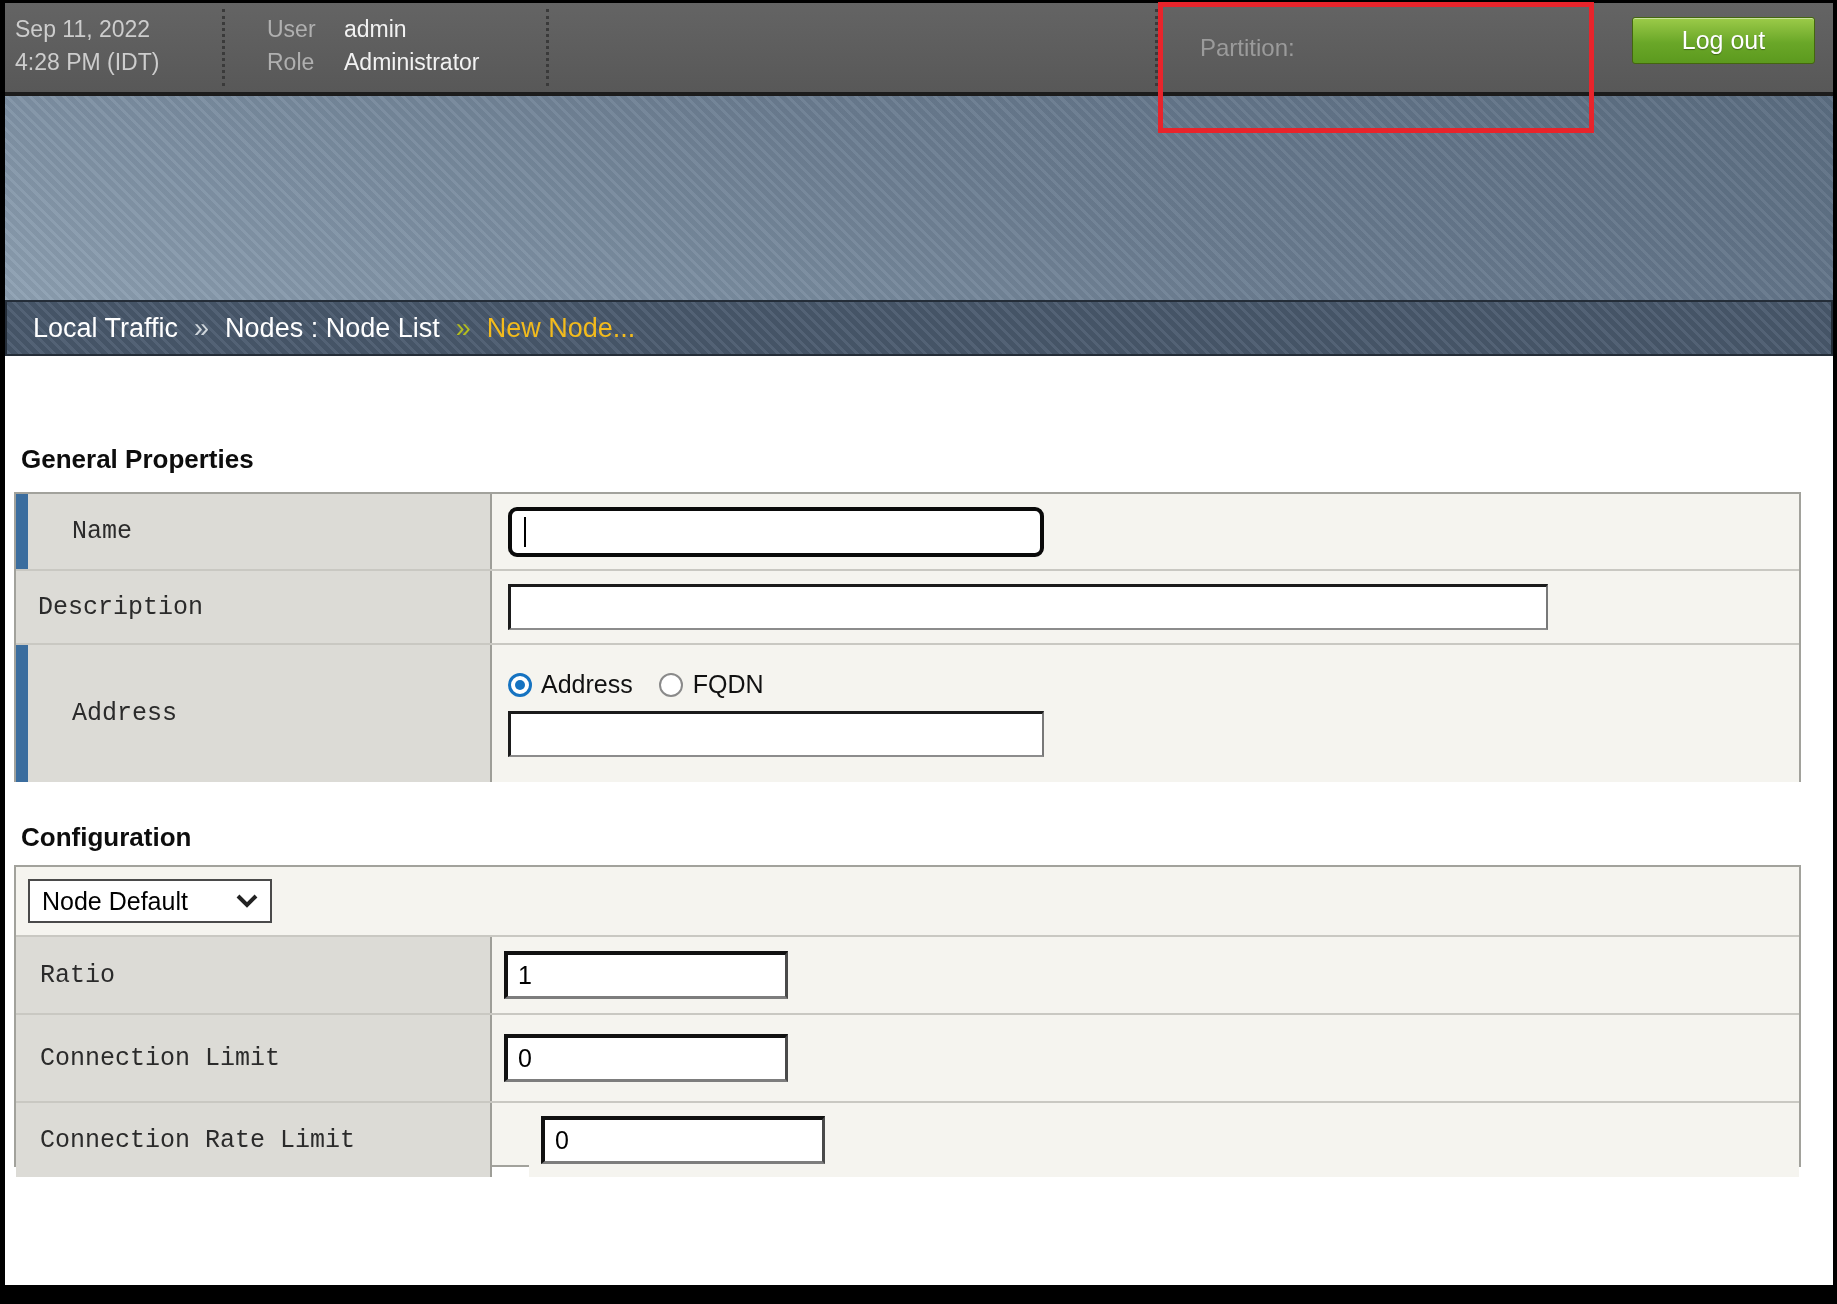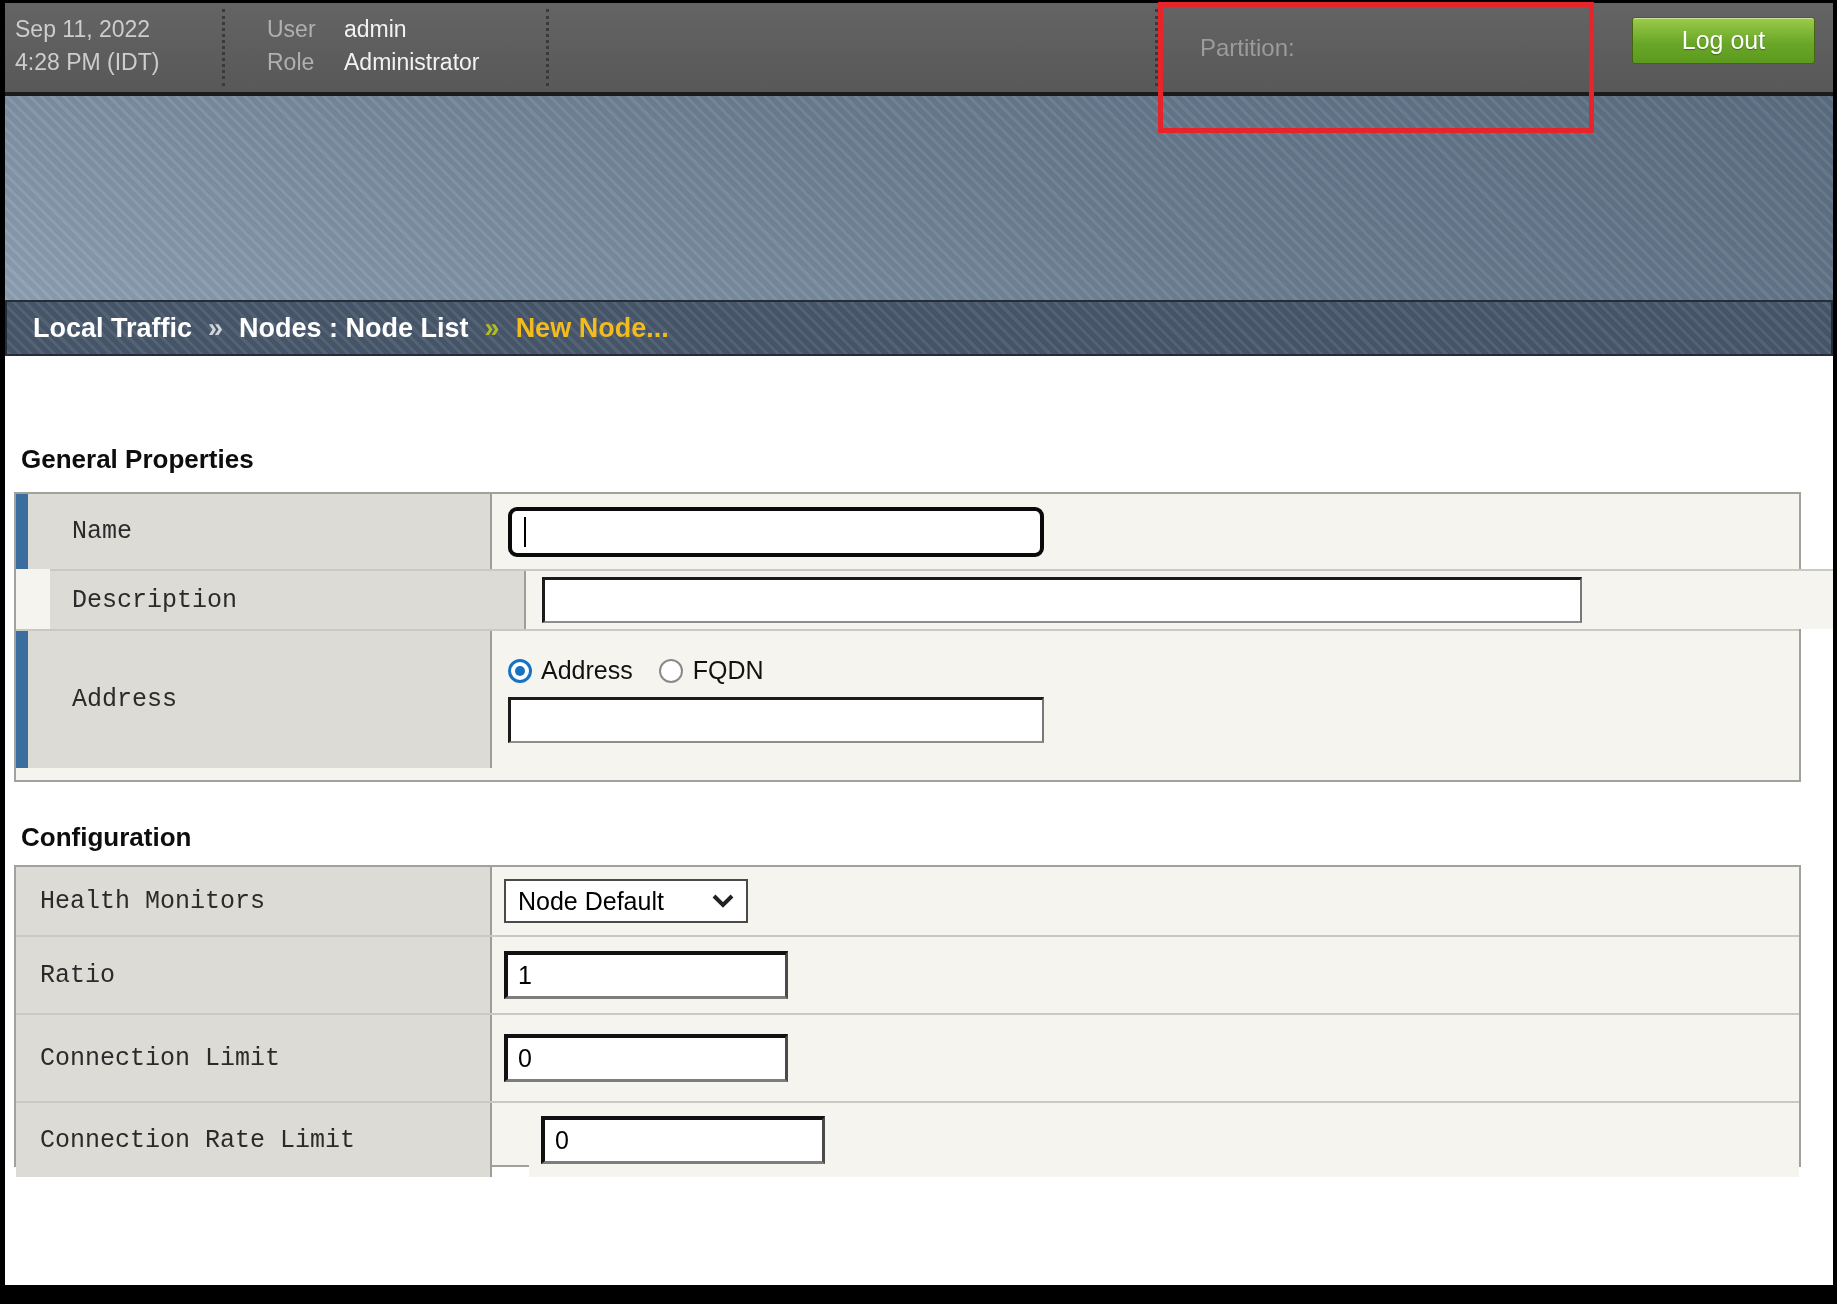--- a/index.html
+++ b/index.html
@@ -48,21 +48,21 @@
       linear-gradient(200deg,#5b6d81 0%,#6b7d91 45%,#8da0b2 100%);
   }
   
   .breadcrumb{
     position:absolute;left:5px;top:300px;width:1828px;height:56px;
     border:2px solid #242d38;
     background:
       repeating-linear-gradient(45deg,rgba(255,255,255,.05) 0 3px,rgba(0,0,0,.07) 3px 8px),
       #4a5a6e;
     display:flex;align-items:center;padding-left:26px;
-    font-size:27px;font-weight:bold;color:#ffffff;white-space:pre;
+    font-size:27px;font-weight:normal;color:#ffffff;white-space:pre;
   }
   .bc-sep1{color:#cfd6dc;margin:0 16px;}
   .bc-sep2{color:#b3bd1e;margin:0 16px;}
   .bc-current{color:#f3bb1c;}
   
   .content{
     position:absolute;left:5px;top:356px;width:1828px;height:929px;
     background:#ffffff;
   }
   .section-title{position:absolute;left:16px;font-size:26px;font-weight:bold;color:#0d0d0d;}
@@ -75,21 +75,21 @@
   .frow + .frow{border-top:2px solid #c9c8c2;}
   .label-cell{
     width:476px;flex:0 0 476px;background:#dcdbd6;border-right:2px solid #9e9e98;
     position:relative;display:flex;align-items:center;
     font-size:25px;color:#2b2b2b;padding-left:22px;font-family:Liberation Mono, monospace;
   }
   .req-bar{position:absolute;left:0;top:0;bottom:0;width:12px;background:#3b6d9e;}
   .label-req{padding-left:34px;}
   .cf-table .label-cell{padding-left:24px;}
   .value-cell{flex:1;background:#f5f4ef;display:flex;align-items:center;padding-left:16px;}
-  .row-name{height:75px;} .row-desc{height:60px;margin-left:34px;} .row-addr{height:139px;}
+  .row-name{height:75px;} .row-desc{height:74px;} .row-addr{height:139px;}
   .row-hm{height:68px;} .row-ratio{height:78px;} .row-cl{height:88px;} .row-crl{height:76px;gap:37px;}
   .addr-cell{flex-direction:column;align-items:flex-start;justify-content:center;gap:12px;}
   
   input.txt{
     font-family:"Liberation Sans",sans-serif;font-size:25px;color:#000;
     background:#fff;padding:0 10px;outline:none;
   }
   .input-focus-wrap{position:relative;display:flex;align-items:center;}
   .name-input{
     width:536px;height:50px;border:4px solid #0a0a0a;border-radius:9px;
@@ -213,23 +213,20 @@
           <input class="txt plain-input addr-input" type="text" value="" style="">
         </div>
       </div>
     </div>
 
     <div class="section-title t-config">Configuration</div>
 
     <div class="ftable cf-table">
 
       <div class="frow row-hm">
-        <div class="label-cell">
-          <span>Health Monitors</span>
-        </div>
         <div class="value-cell" style="padding-left:12px;">
           <div class="fake-select">
             <span class="sel-text">Node Default</span>
             <svg class="chev" width="22" height="14" viewBox="0 0 22 14">
               <polyline points="2,2 11,11 20,2" fill="none" stroke="#222" stroke-width="4"></polyline>
             </svg>
           </div>
         </div>
       </div>
 

